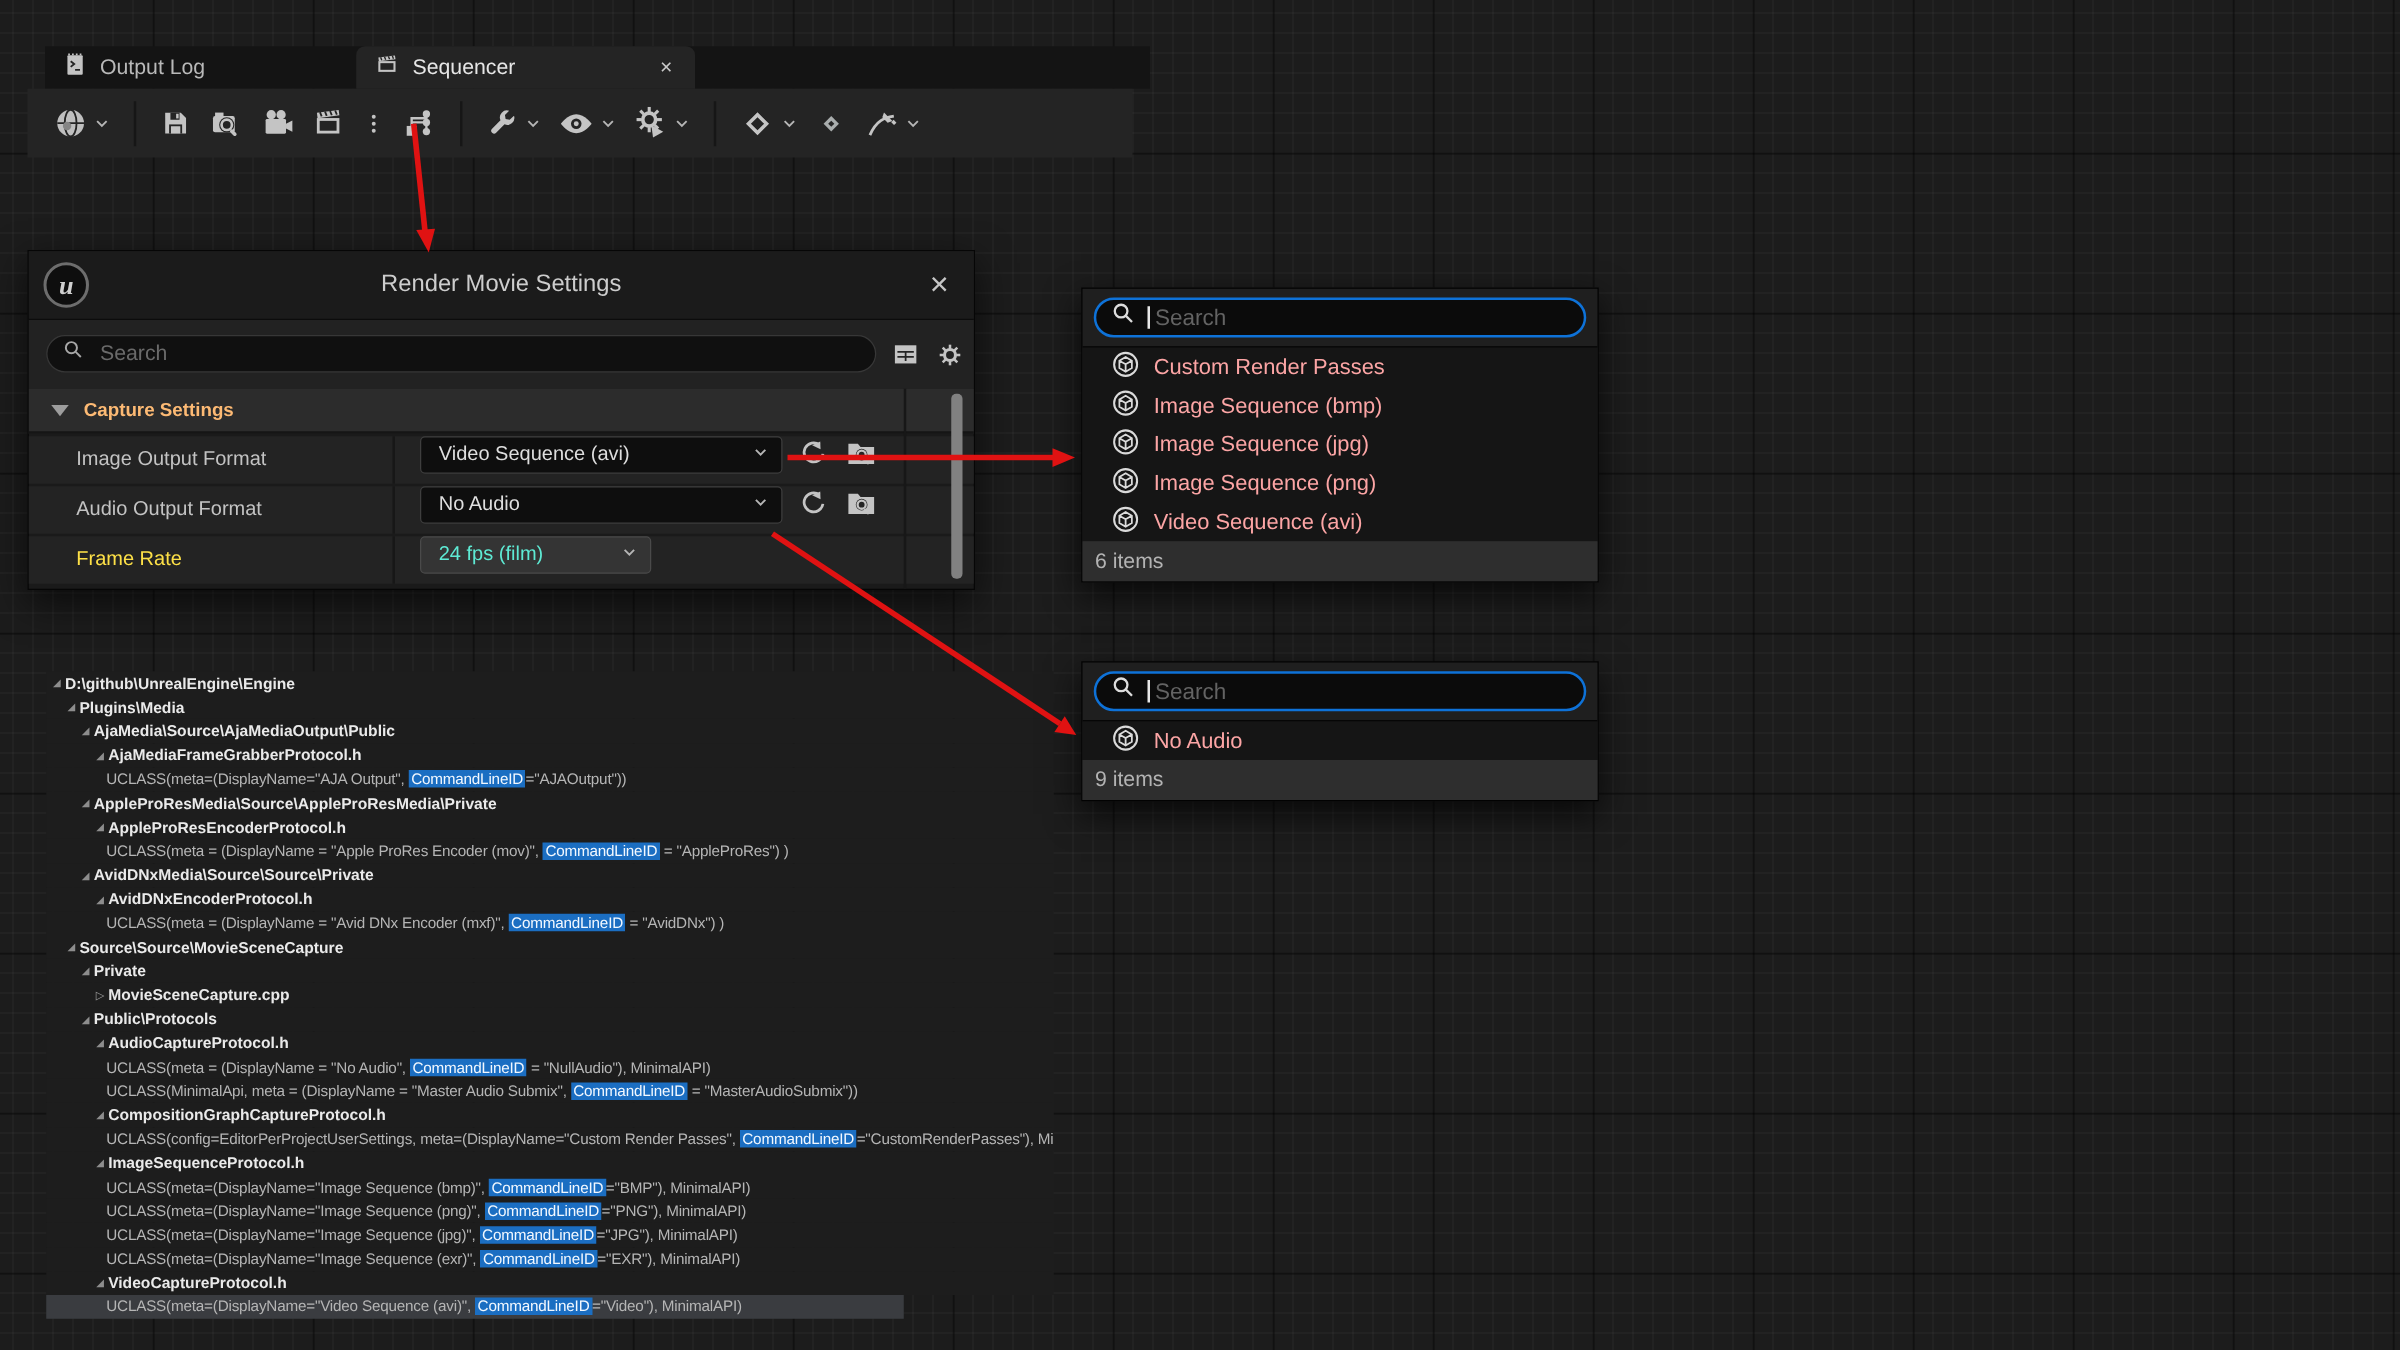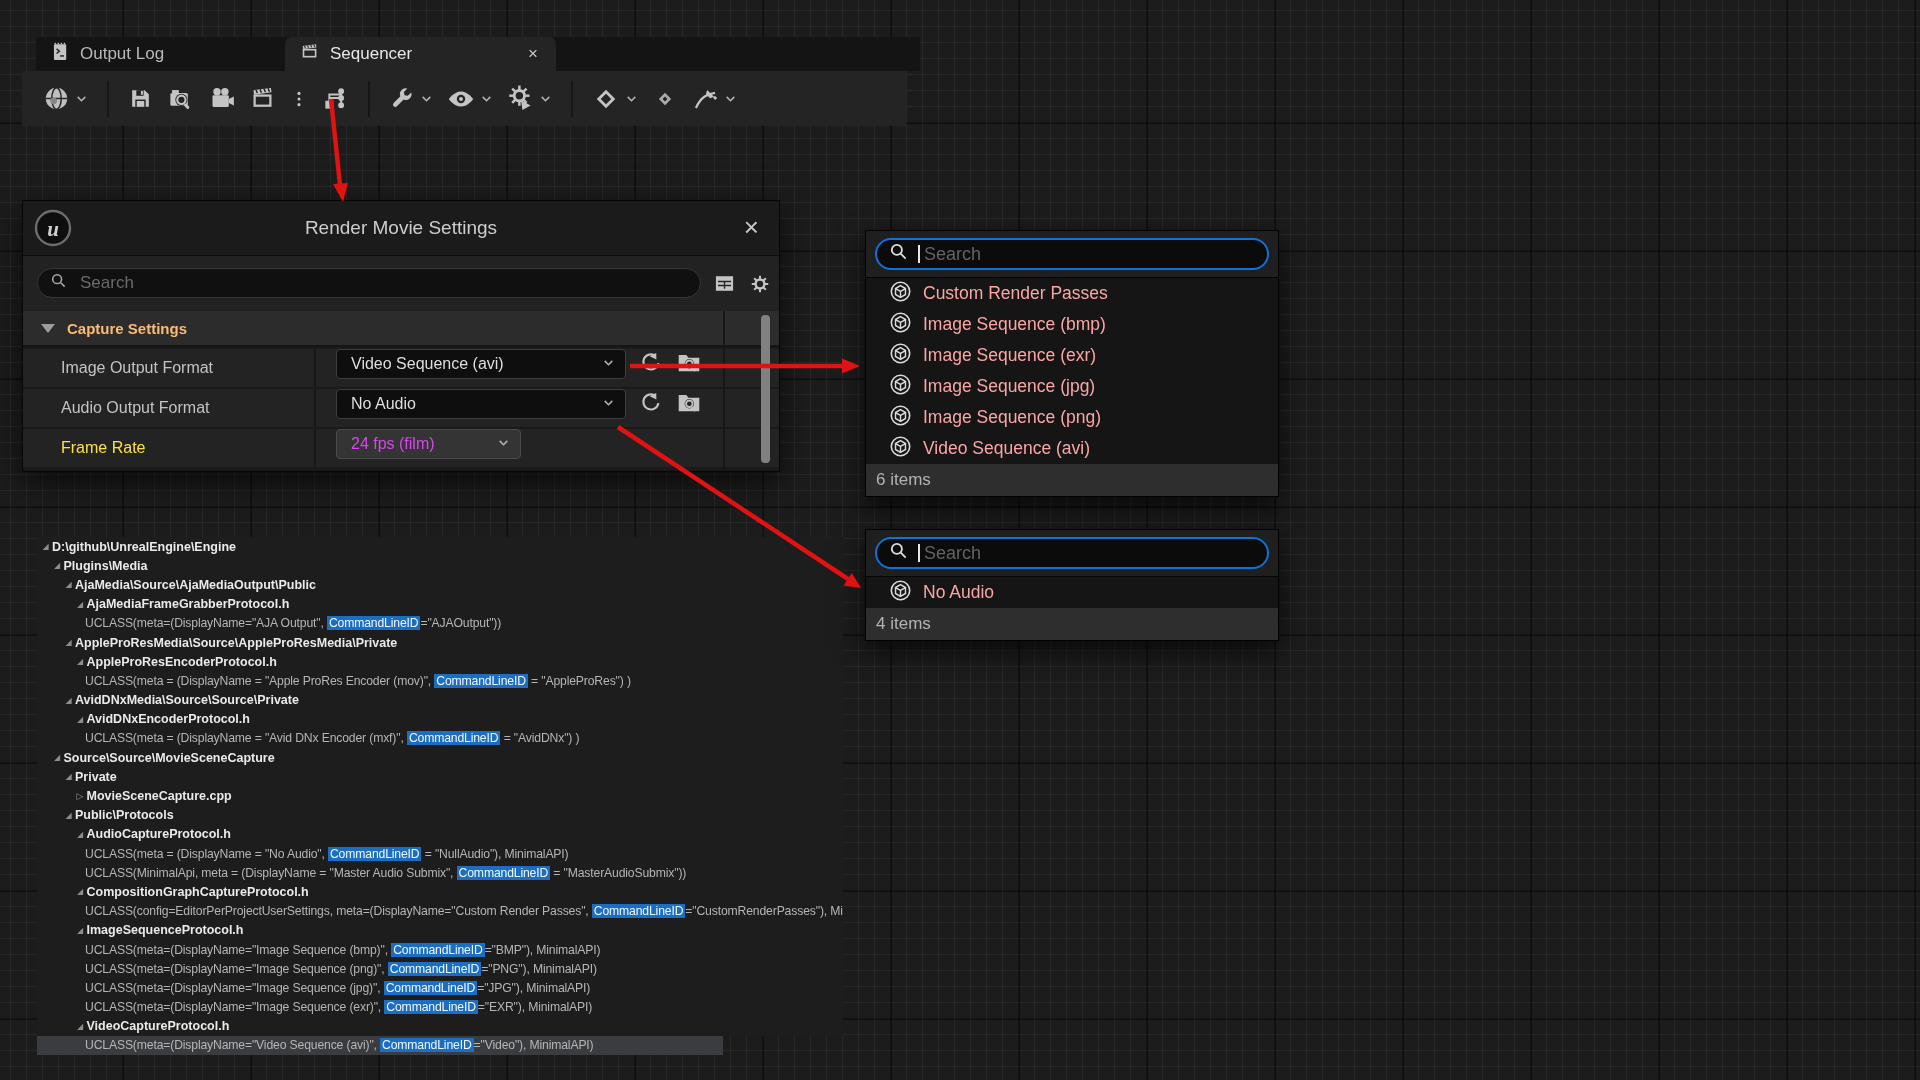--- a/index.html
+++ b/index.html
@@ -43,21 +43,21 @@
     padding-left:18px;border-bottom:2px solid #151515;}
   .tri-down{width:0;height:0;border-left:7px solid transparent;border-right:7px solid transparent;border-top:9px solid #9d9d9d;}
   .dlg-section .slabel{font-size:15px;font-weight:bold;color:#fdba74;text-align:center;}
   .prow{position:relative;height:38px;background:#232323;margin-top:2px;display:flex;align-items:flex-start;}
   .prow .plabel{width:293px;box-sizing:border-box;padding-left:38px;font-size:16px;color:#c3c3c3;
     border-right:2px solid #171717;height:38px;line-height:38px;}
   .prow.disabled .plabel{color:#fde047;}
   .combo{margin-left:20px;width:290px;height:30px;box-sizing:border-box;background:#0e0e0e;border:1px solid #3e3e3e;
     border-radius:4px;display:flex;align-items:center;padding:0 10px 0 14px;color:#dedede;font-size:16px;}
   .combo .cchev{margin-left:auto;}
-  .combo.disabled{width:185px;background:#343434;border-color:#4a4a4a;color:#d946ef;}
+  .combo.disabled{width:185px;background:#343434;border-color:#4a4a4a;color:#5eead4;}
   .rowbtn{margin-left:12px;}
   .dlg-scroll-divider{position:absolute;left:700px;top:110px;bottom:0;width:2px;background:#171717;}
   .dlg-scrollthumb{position:absolute;left:738px;top:114px;width:9px;height:148px;border-radius:4px;background:#818181;}
   
   .popup{position:absolute;width:414px;background:#1f1f1f;border:1px solid #020202;
     box-shadow:0 10px 26px rgba(0,0,0,.7);z-index:6;box-sizing:border-box;}
   .pp-searchwrap{padding:7px 9px;}
   .pp-pill{position:relative;height:32px;box-sizing:border-box;background:#0b0b0b;border:2px solid #0e72d8;
     border-radius:16px;display:flex;align-items:center;padding:0 12px;gap:8px;}
   .pp-pill input{flex:1;background:transparent;border:none;outline:none;color:#e5e5e5;font-size:18px;font-family:inherit;}
@@ -385,27 +385,20 @@
               <circle cx="12" cy="12" r="9.6" stroke="#dadada" stroke-width="1.7"></circle>
               <path d="M12 5.9l5.2 3v6.2l-5.2 3-5.2-3V8.9z M6.8 8.9l5.2 3 5.2-3 M12 11.9v6.2" stroke="#dadada" stroke-width="1.5"></path>
             </svg></span>
           <span>Image Sequence (bmp)</span>
         </div>
         <div class="pp-item">
           <span><svg width="23" height="23" viewBox="0 0 24 24" fill="none" xmlns="http://www.w3.org/2000/svg">
               <circle cx="12" cy="12" r="9.6" stroke="#dadada" stroke-width="1.7"></circle>
               <path d="M12 5.9l5.2 3v6.2l-5.2 3-5.2-3V8.9z M6.8 8.9l5.2 3 5.2-3 M12 11.9v6.2" stroke="#dadada" stroke-width="1.5"></path>
             </svg></span>
-          <span>Image Sequence (exr)</span>
-        </div>
-        <div class="pp-item">
-          <span><svg width="23" height="23" viewBox="0 0 24 24" fill="none" xmlns="http://www.w3.org/2000/svg">
-              <circle cx="12" cy="12" r="9.6" stroke="#dadada" stroke-width="1.7"></circle>
-              <path d="M12 5.9l5.2 3v6.2l-5.2 3-5.2-3V8.9z M6.8 8.9l5.2 3 5.2-3 M12 11.9v6.2" stroke="#dadada" stroke-width="1.5"></path>
-            </svg></span>
           <span>Image Sequence (jpg)</span>
         </div>
         <div class="pp-item">
           <span><svg width="23" height="23" viewBox="0 0 24 24" fill="none" xmlns="http://www.w3.org/2000/svg">
               <circle cx="12" cy="12" r="9.6" stroke="#dadada" stroke-width="1.7"></circle>
               <path d="M12 5.9l5.2 3v6.2l-5.2 3-5.2-3V8.9z M6.8 8.9l5.2 3 5.2-3 M12 11.9v6.2" stroke="#dadada" stroke-width="1.5"></path>
             </svg></span>
           <span>Image Sequence (png)</span>
         </div>
         <div class="pp-item">
@@ -432,21 +425,21 @@
     </div>
     <div class="pp-list" id="pp-list-2">
         <div class="pp-item">
           <span><svg width="23" height="23" viewBox="0 0 24 24" fill="none" xmlns="http://www.w3.org/2000/svg">
               <circle cx="12" cy="12" r="9.6" stroke="#dadada" stroke-width="1.7"></circle>
               <path d="M12 5.9l5.2 3v6.2l-5.2 3-5.2-3V8.9z M6.8 8.9l5.2 3 5.2-3 M12 11.9v6.2" stroke="#dadada" stroke-width="1.5"></path>
             </svg></span>
           <span>No Audio</span>
         </div>
       </div>
-    <div class="pp-footer">4 items</div>
+    <div class="pp-footer">9 items</div>
   </div>
 
   <div class="tree" id="tree">
       <div class="tree-row" style="padding-left: 2px;">
         <span class="arrow">◢</span>
         <span class="blabel">D:\github\UnrealEngine\Engine</span>
         <span class="bcount">(13)</span>
       </div>
       <div class="tree-row" style="padding-left: 13.5px;">
         <span class="arrow">◢</span>

